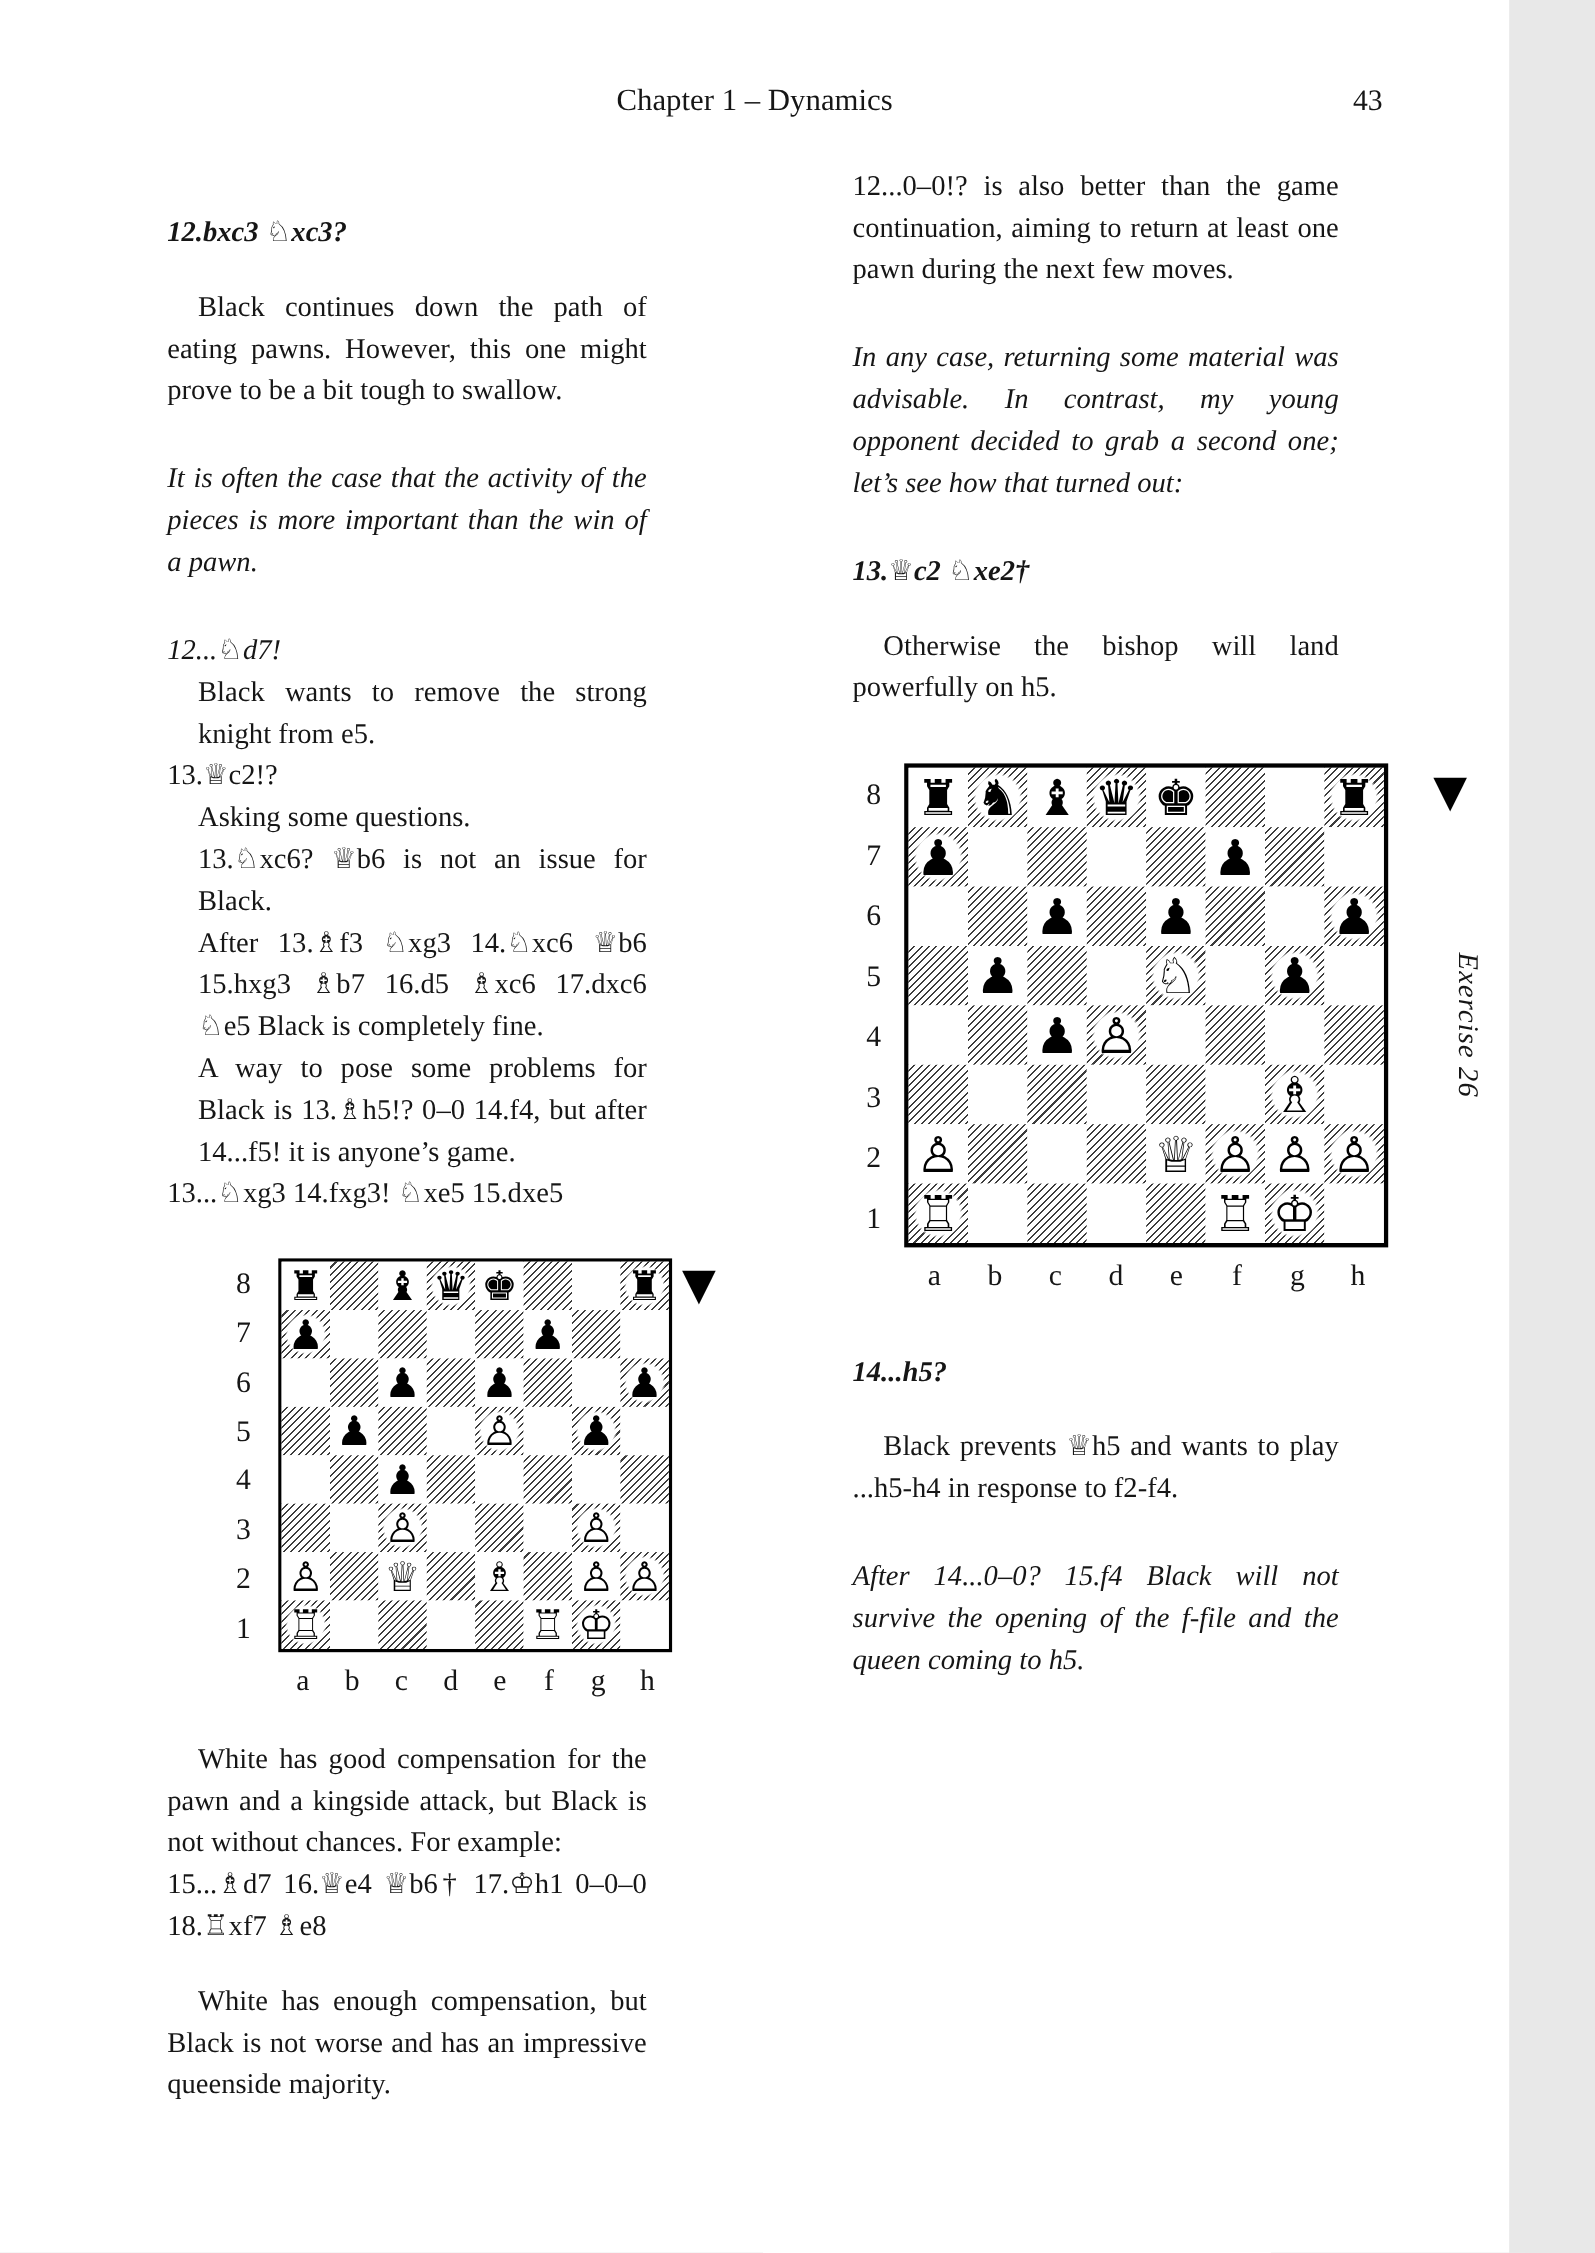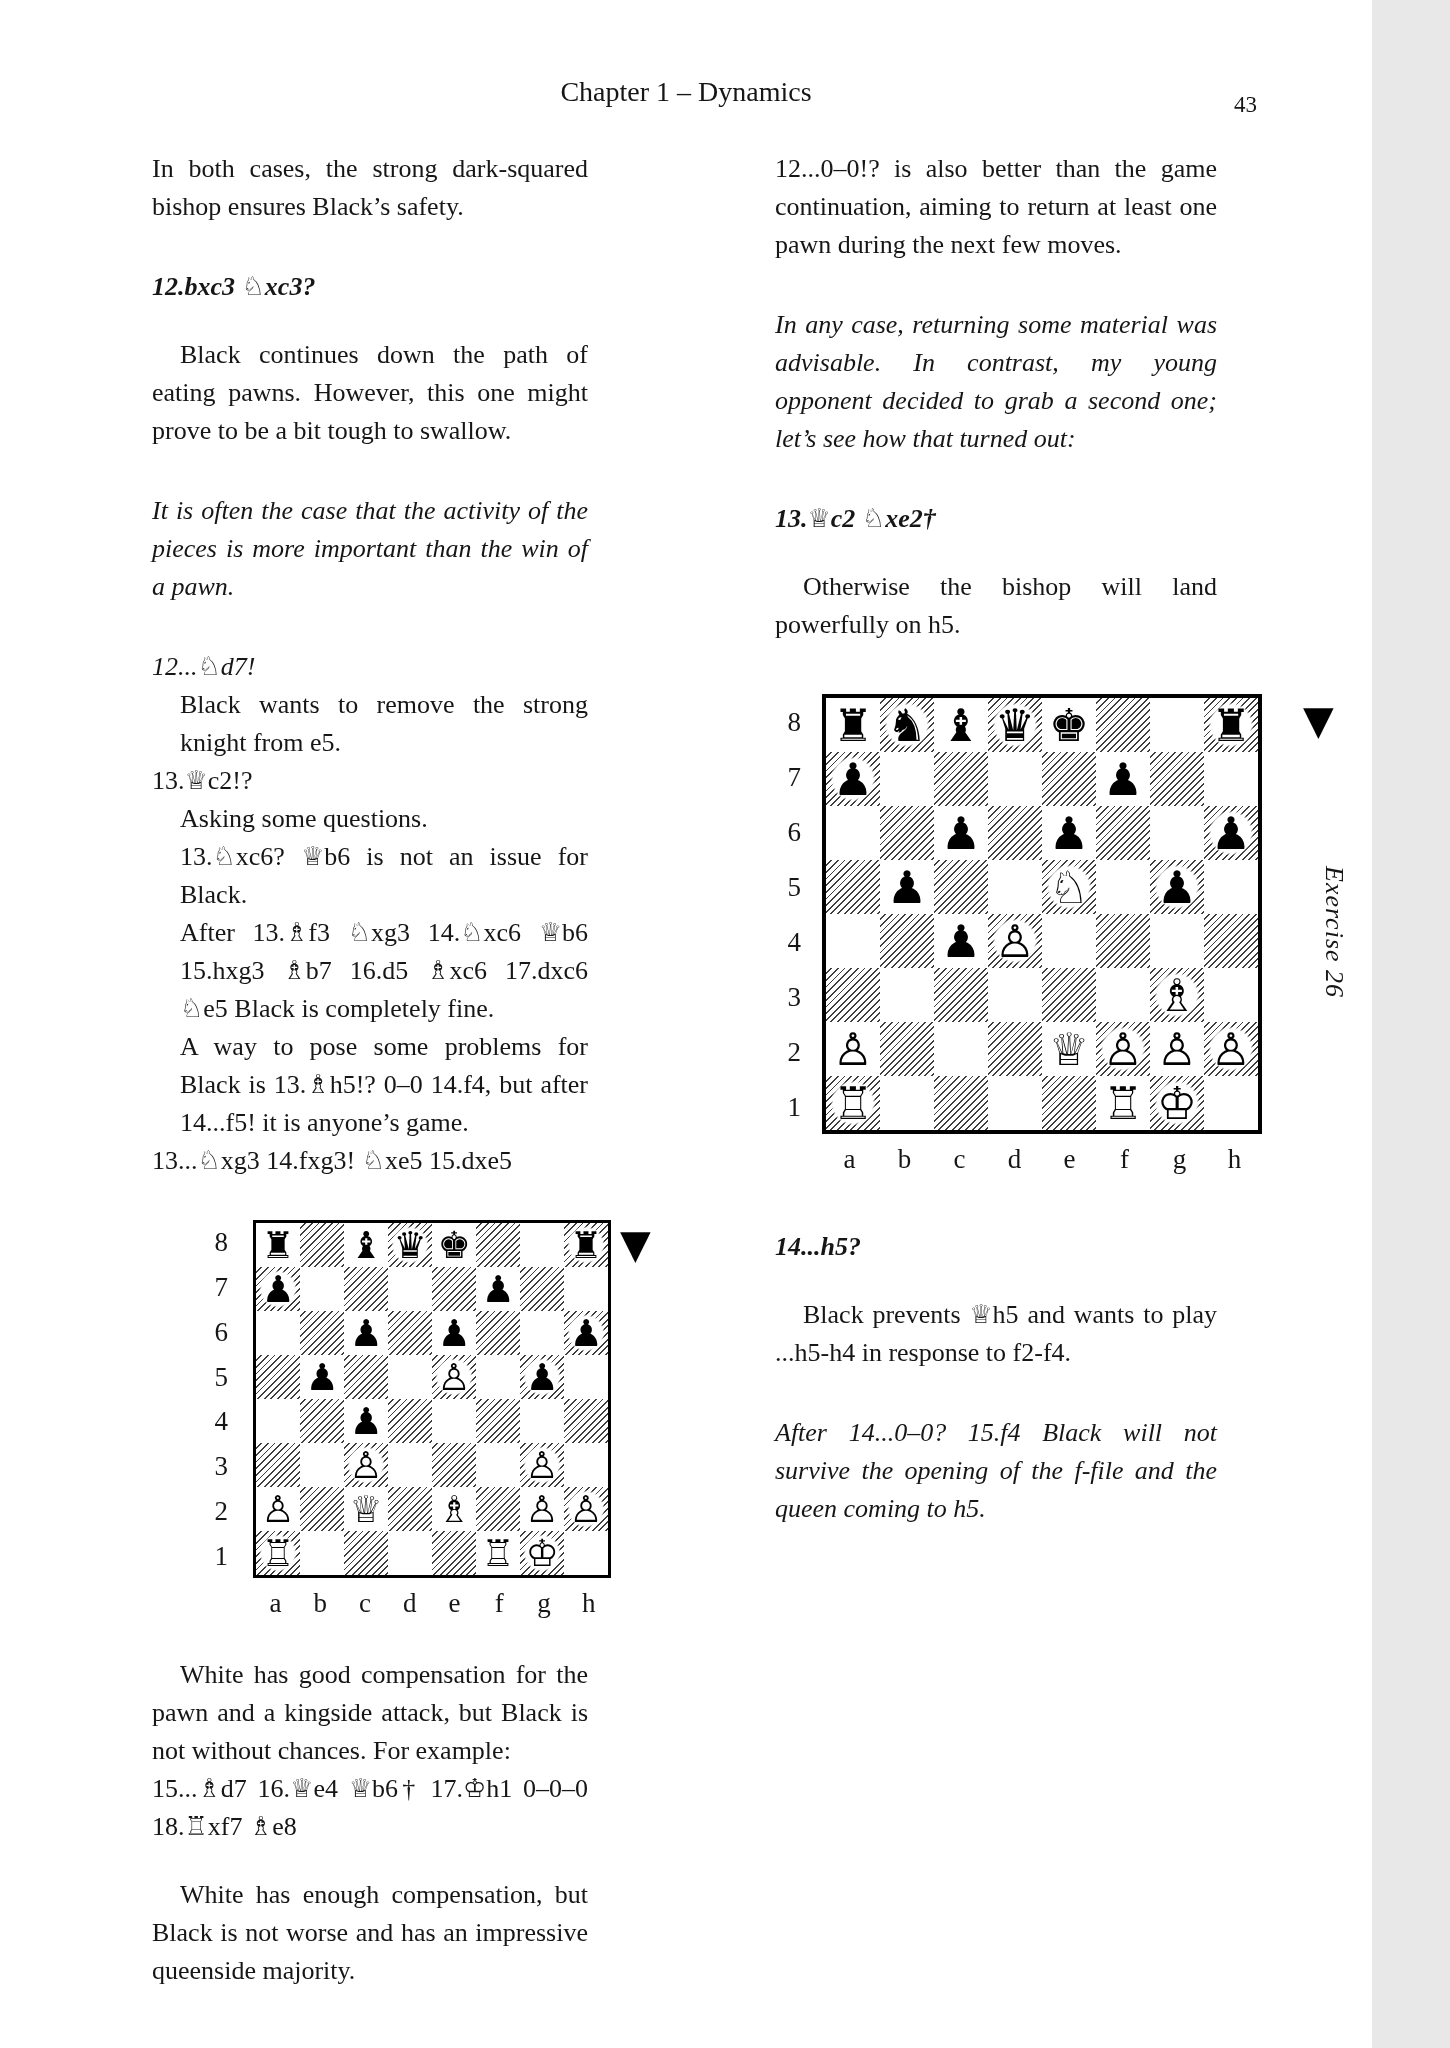--- a/index.html
+++ b/index.html
@@ -1,21 +1,21 @@
 <!DOCTYPE html>
 <html><head>
 <meta charset="utf-8">
 <style>
   html,body{margin:0;padding:0;background:#e8e8e8;}
   #page{position:relative;width:1372px;height:2048px;background:#ffffff;
         font-family:"Liberation Serif","DejaVu Serif","DejaVu Sans",serif;color:#161616;}
   
   #header{position:absolute;left:115px;right:115px;top:76px;height:40px;}
   #page-title{display:block;text-align:center;font-size:28px;}
-  #page-number{position:absolute;right:0;top:16px;font-size:23px;}
+  #page-number{position:absolute;right:0;top:0;font-size:27px;}
   
   .col{position:absolute;top:150px;font-size:26px;line-height:38px;}
   #col-left{left:152px;width:436px;}
   #col-right{left:775px;width:442px;}
   .col p{margin:0;}
   p.body{text-align:justify;}
   p.body-indent{text-align:justify;text-indent:28px;margin-top:30px;}
   p.var-block{text-align:justify;margin-left:28px;}
   p.move{text-align:justify;}
   p.move-bold{font-weight:bold;}
@@ -50,21 +50,20 @@
 </style>
 </head>
 <body>
 
 <div id="page">
   <div id="header">
     <span id="page-title">Chapter 1 – Dynamics</span>
     <span id="page-number">43</span>
   </div>
   <div id="col-left" class="col">
-      <p class="body">In both cases, the strong dark-squared bishop ensures Black’s safety.</p>
       <p class="move-bold gap">12.bxc3 ♘xc3?</p>
       <p class="body-indent">Black continues down the path of eating pawns. However, this one might prove to be a bit tough to swallow.</p>
       <p class="body gap">It is often the case that the activity of the pieces is more important than the win of a pawn.</p>
       <p class="move gap">12...♘d7!</p>
       <p class="var-block">Black wants to remove the strong knight from e5.</p>
       <p class="move">13.♕c2!?</p>
       <p class="var-block">Asking some questions.</p>
       <p class="var-block">13.♘xc6? ♕b6 is not an issue for Black.</p>
       <p class="var-block">After 13.♗f3 ♘xg3 14.♘xc6 ♕b6 15.hxg3 ♗b7 16.d5 ♗xc6 17.dxc6 ♘e5 Black is completely fine.</p>
       <p class="var-block">A way to pose some problems for Black is 13.♗h5!? 0–0 14.f4, but after 14...f5! it is anyone’s game.</p>

